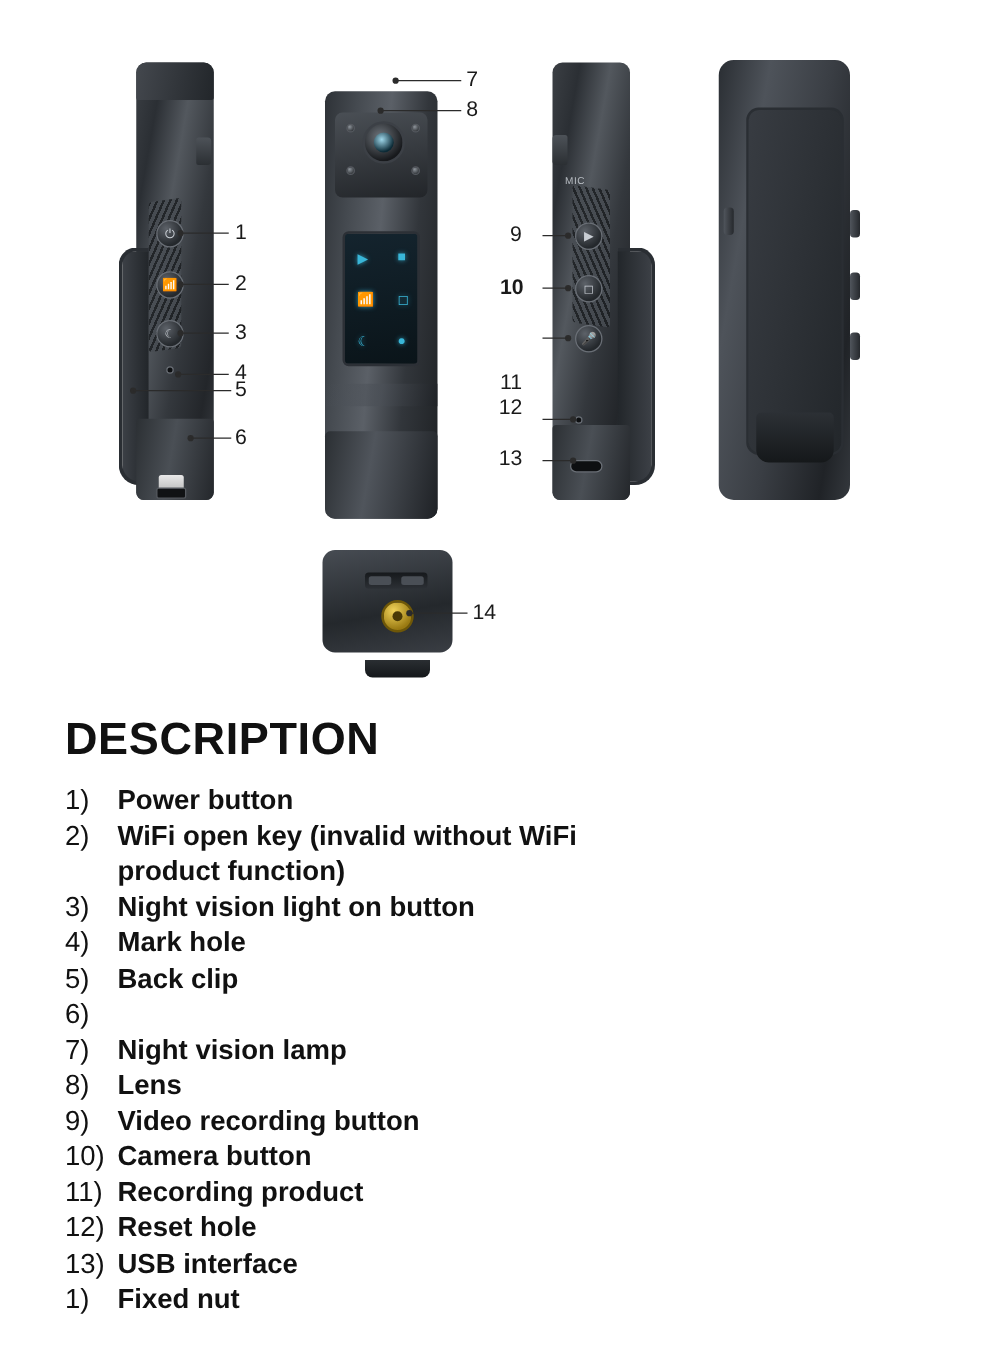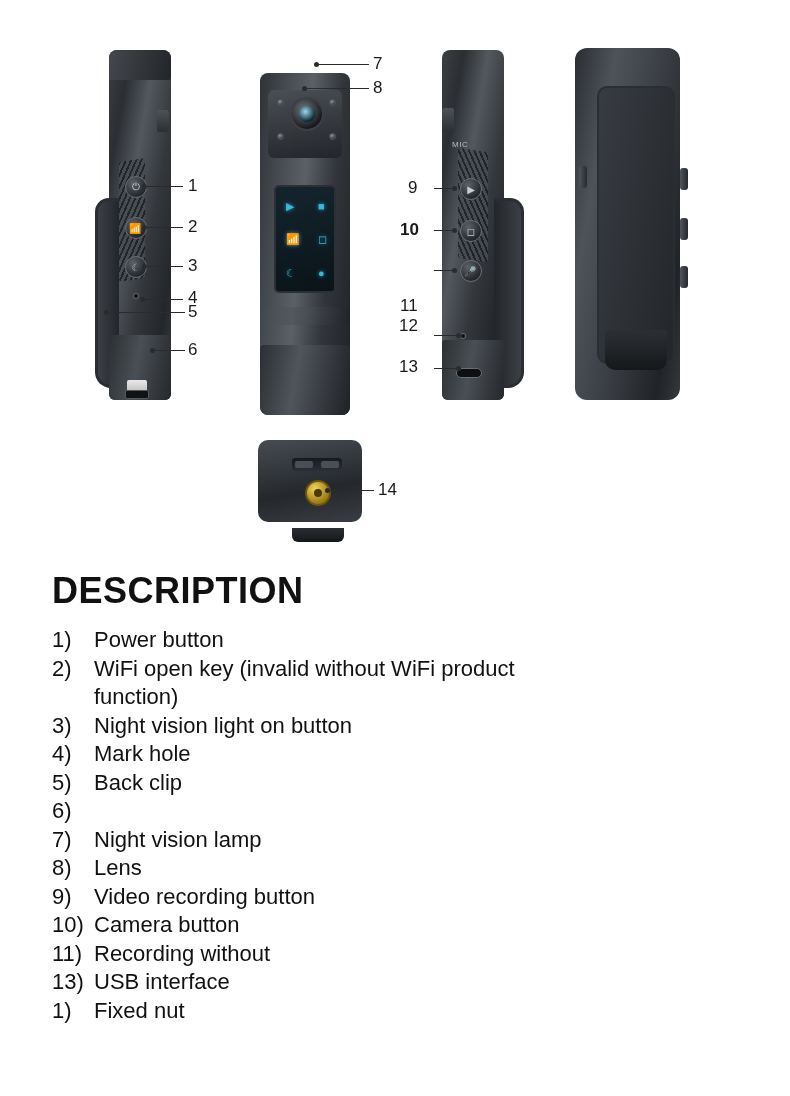--- a/index.html
+++ b/index.html
@@ -300,20 +300,21 @@
     display: flex;
     margin-bottom: 0px;
   }
   ol.desc-list li .num {
     width: 42px;
     flex: 0 0 42px;
   }
   ol.desc-list li .txt {
     flex: 1 1 auto;
     max-width: 430px;
+    font-weight: bold;
   }
 </style>
 </head>
 <body>
 
 <div class="page">
 
   <div class="diagram">
 
     <div class="device" id="view1">
@@ -477,21 +478,25 @@
       <li>
         <span class="num">9)</span>
         <span class="txt">Video recording button</span>
       </li>
       <li>
         <span class="num">10)</span>
         <span class="txt">Camera button</span>
       </li>
       <li>
         <span class="num">11)</span>
-        <span class="txt">Recording without</span>
+        <span class="txt">Recording product</span>
+      </li>
+      <li>
+        <span class="num">12)</span>
+        <span class="txt">Reset hole</span>
       </li>
       <li>
         <span class="num">13)</span>
         <span class="txt">USB interface</span>
       </li>
       <li>
         <span class="num">1)</span>
         <span class="txt">Fixed nut</span>
       </li>
     </ol>

